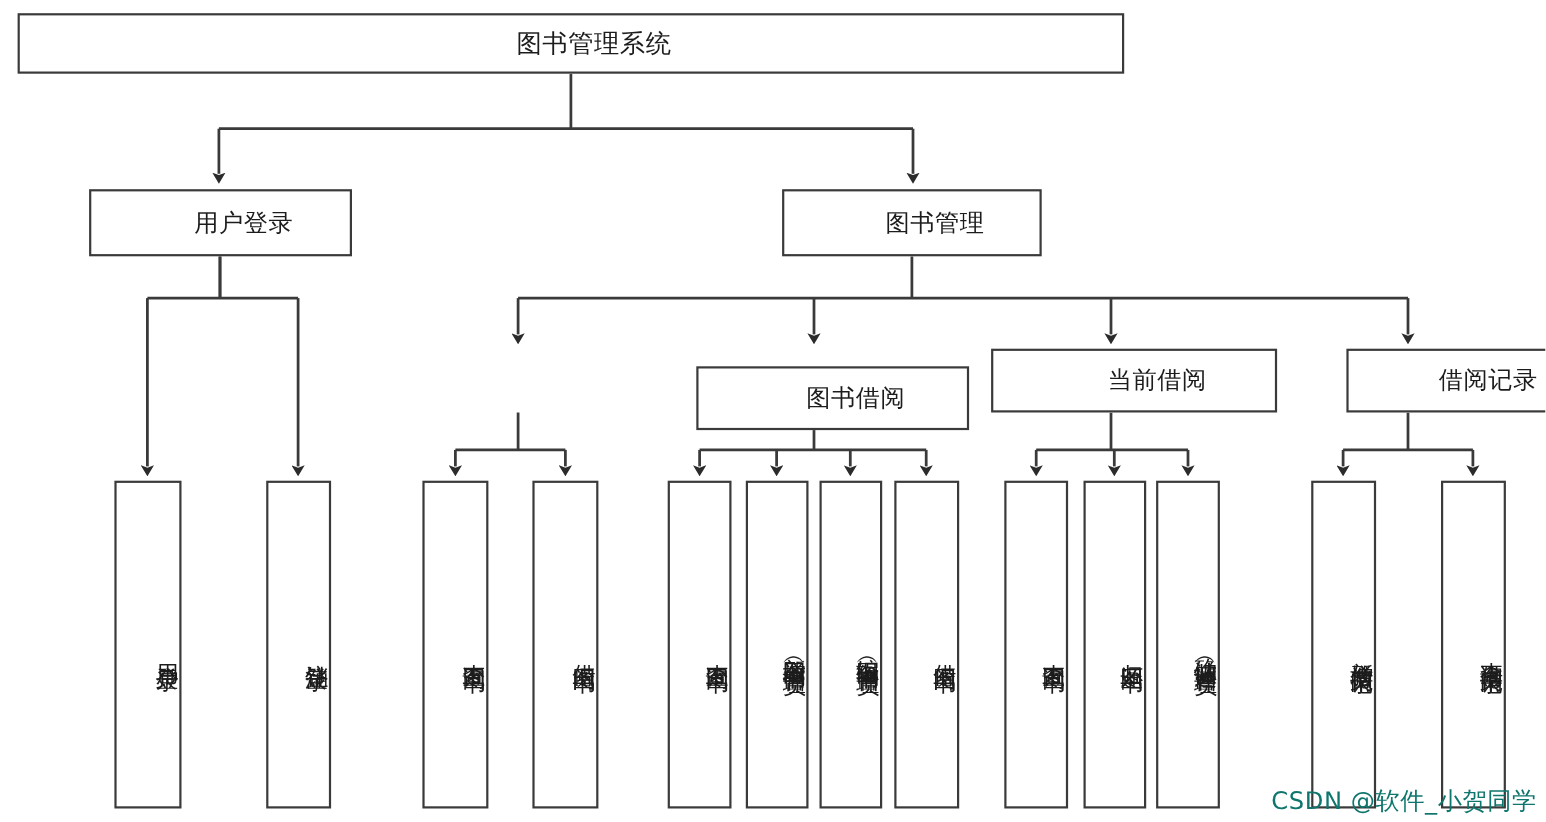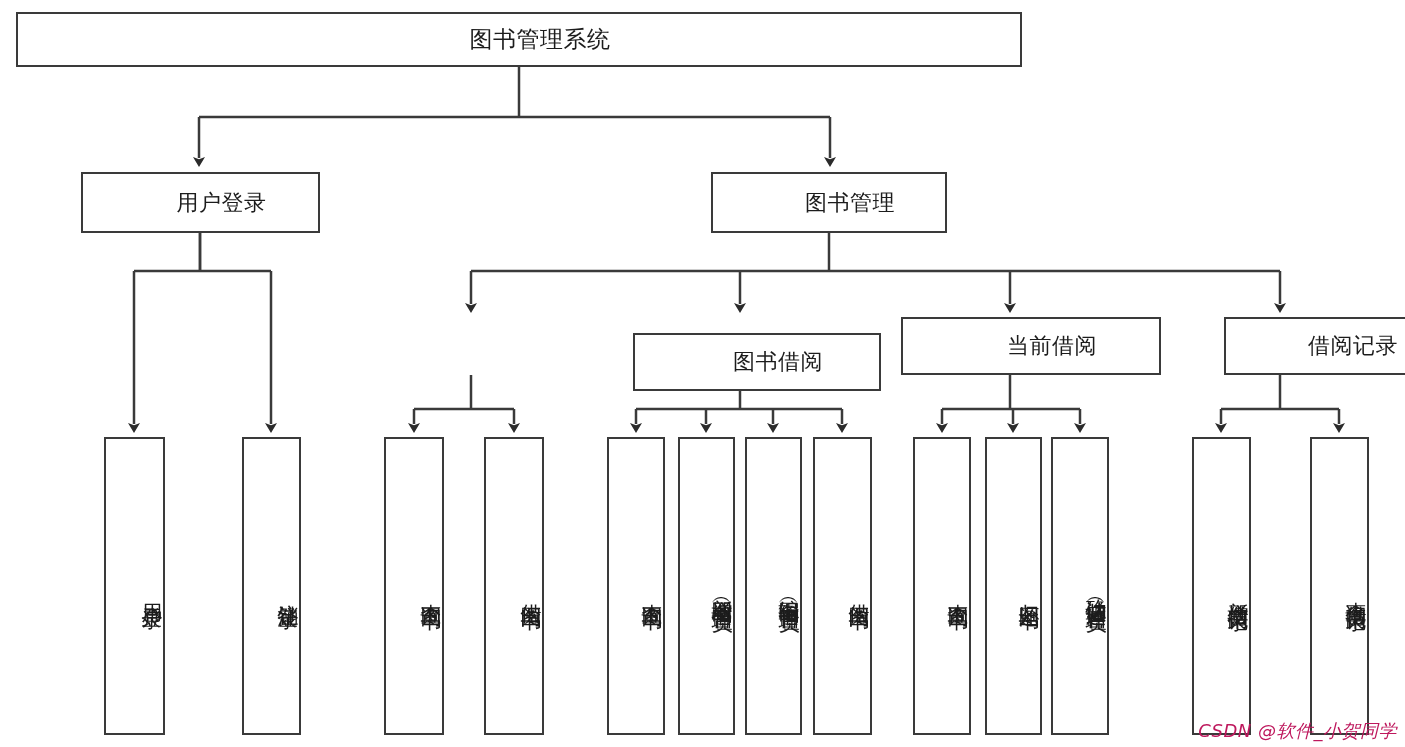--- a/index.html
+++ b/index.html
@@ -55,25 +55,24 @@
     display: block;
     white-space: nowrap;
   }
   .node.root {
     font-size: 23px;
   }
   .watermark {
     position: absolute;
     right: 8px;
     bottom: 4px;
-    font-size: 18px;
-    color: #be185d;
+    font-size: 22px;
+    color: #0f766e;
     white-space: nowrap;
     letter-spacing: 0.5px;
-    font-style: italic;
   }
 </style>
 </head>
 <body>
 
 <div id="canvas">
 
   <svg id="diagram-svg" viewBox="0 0 1405 747" xmlns="http://www.w3.org/2000/svg">
     <defs>
       <marker id="arrow" markerWidth="10" markerHeight="12" refX="1" refY="6" orient="auto" markerUnits="userSpaceOnUse">

